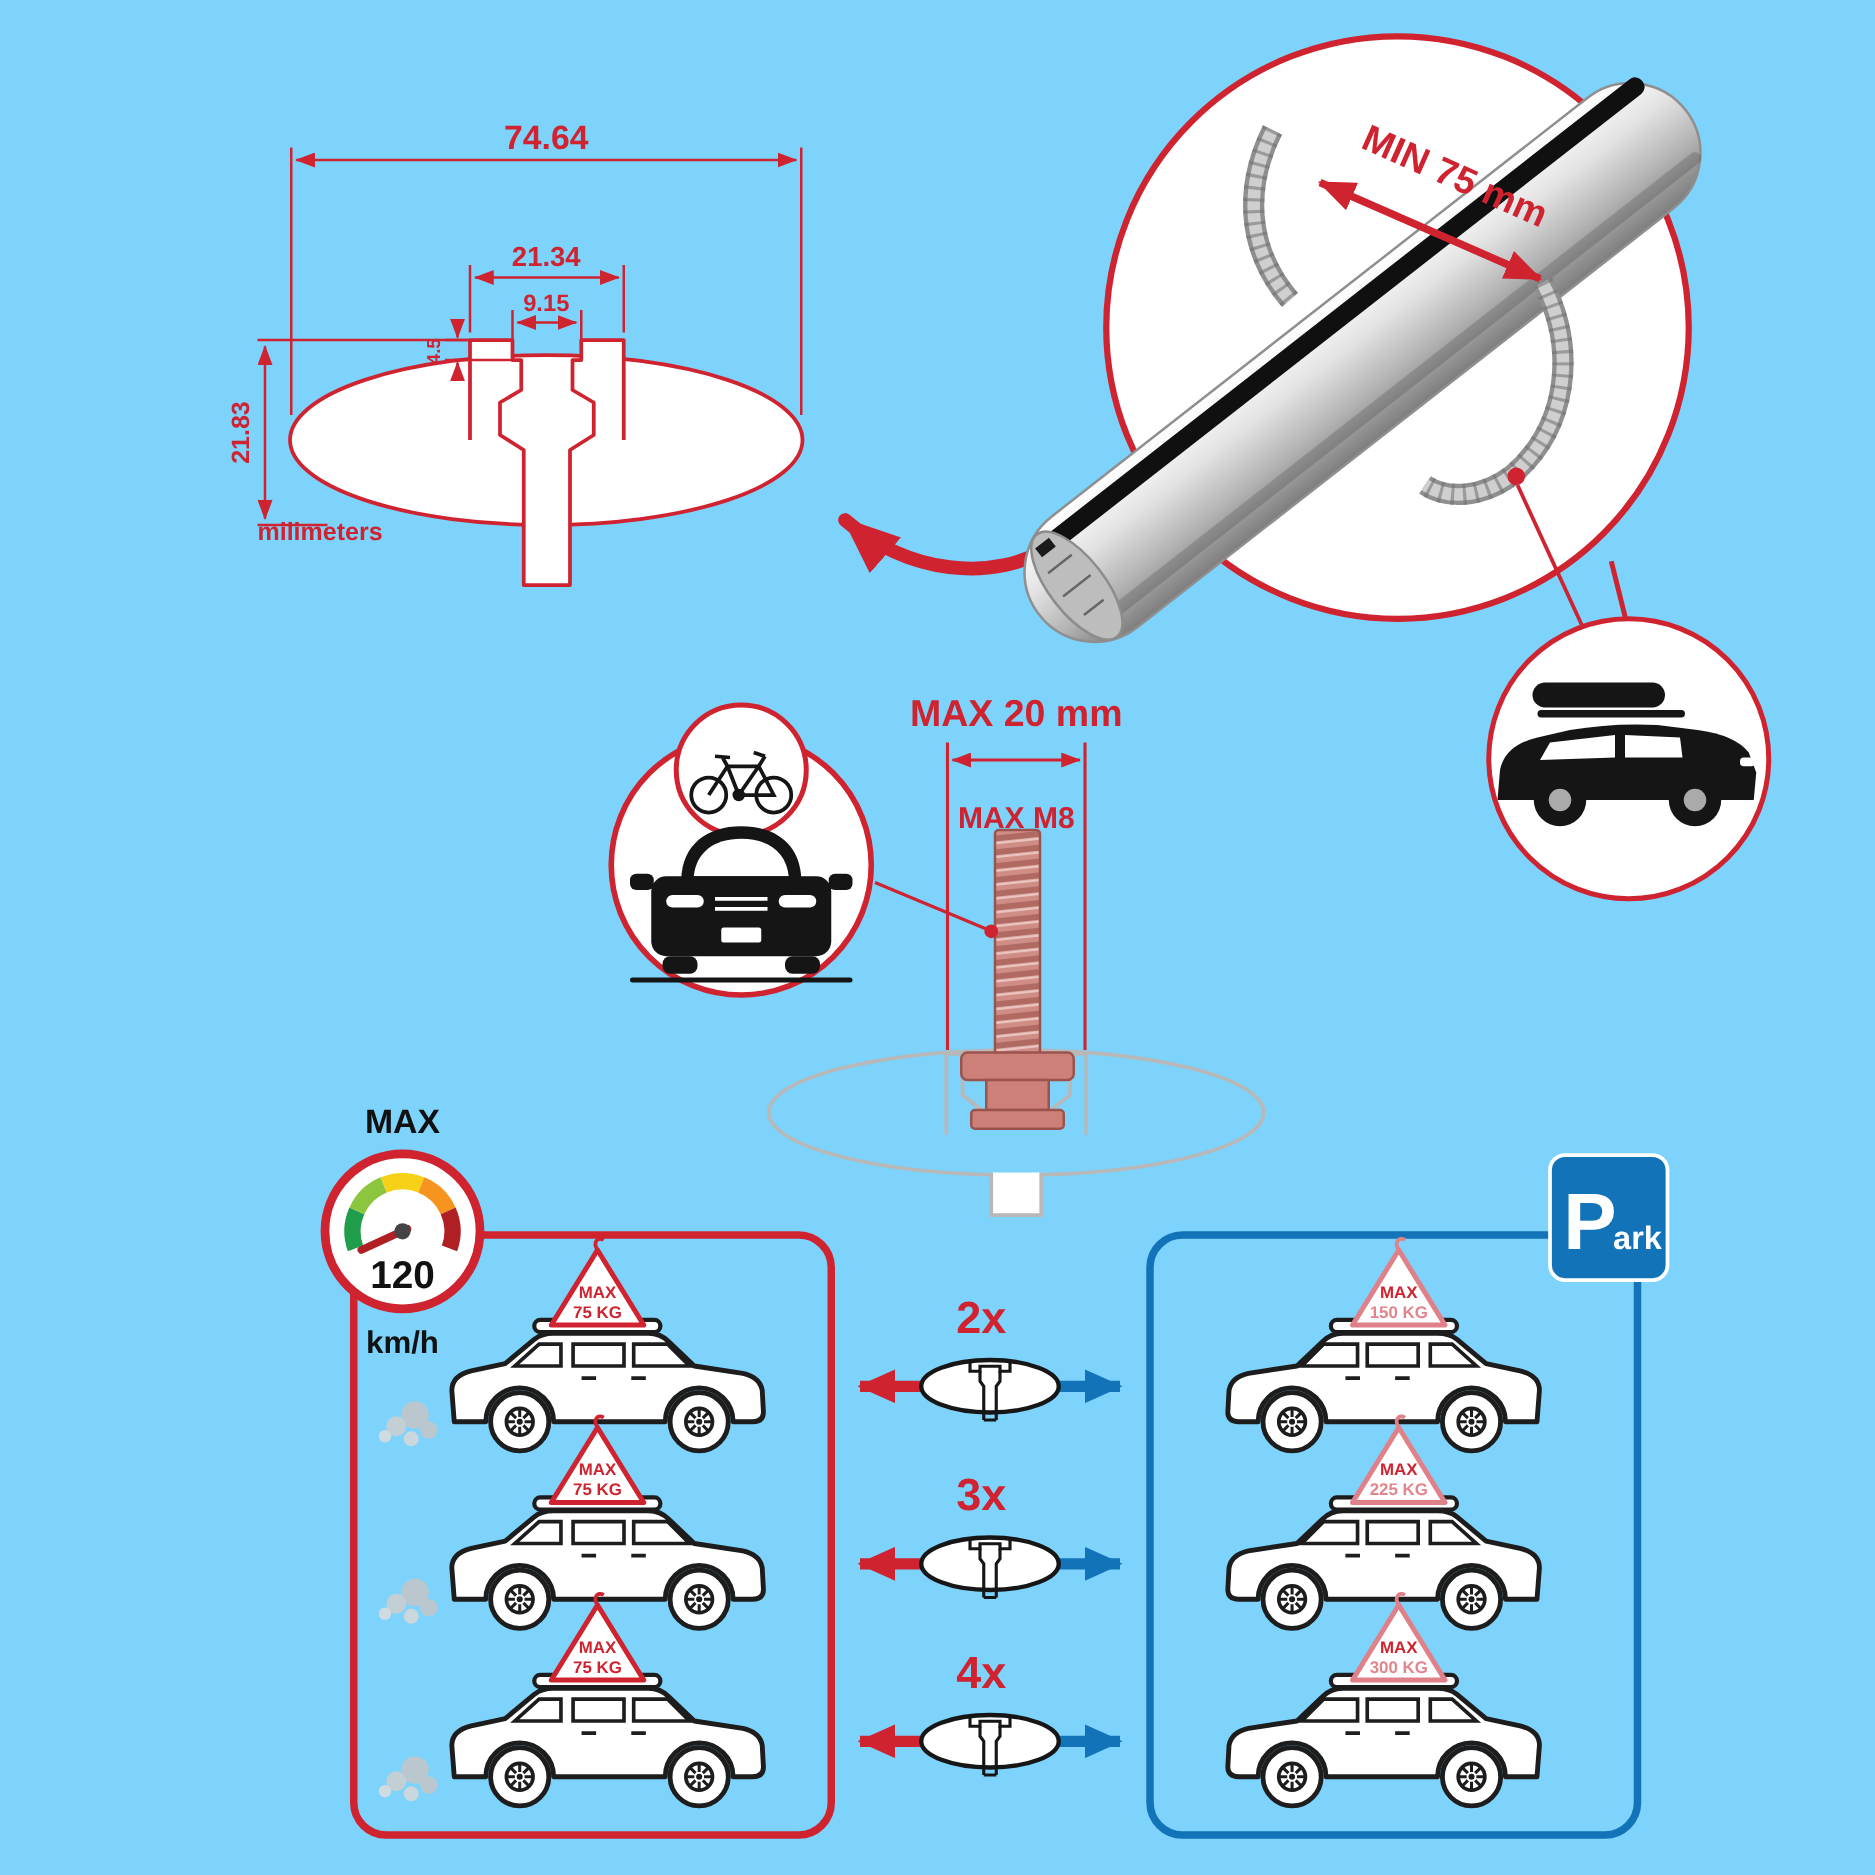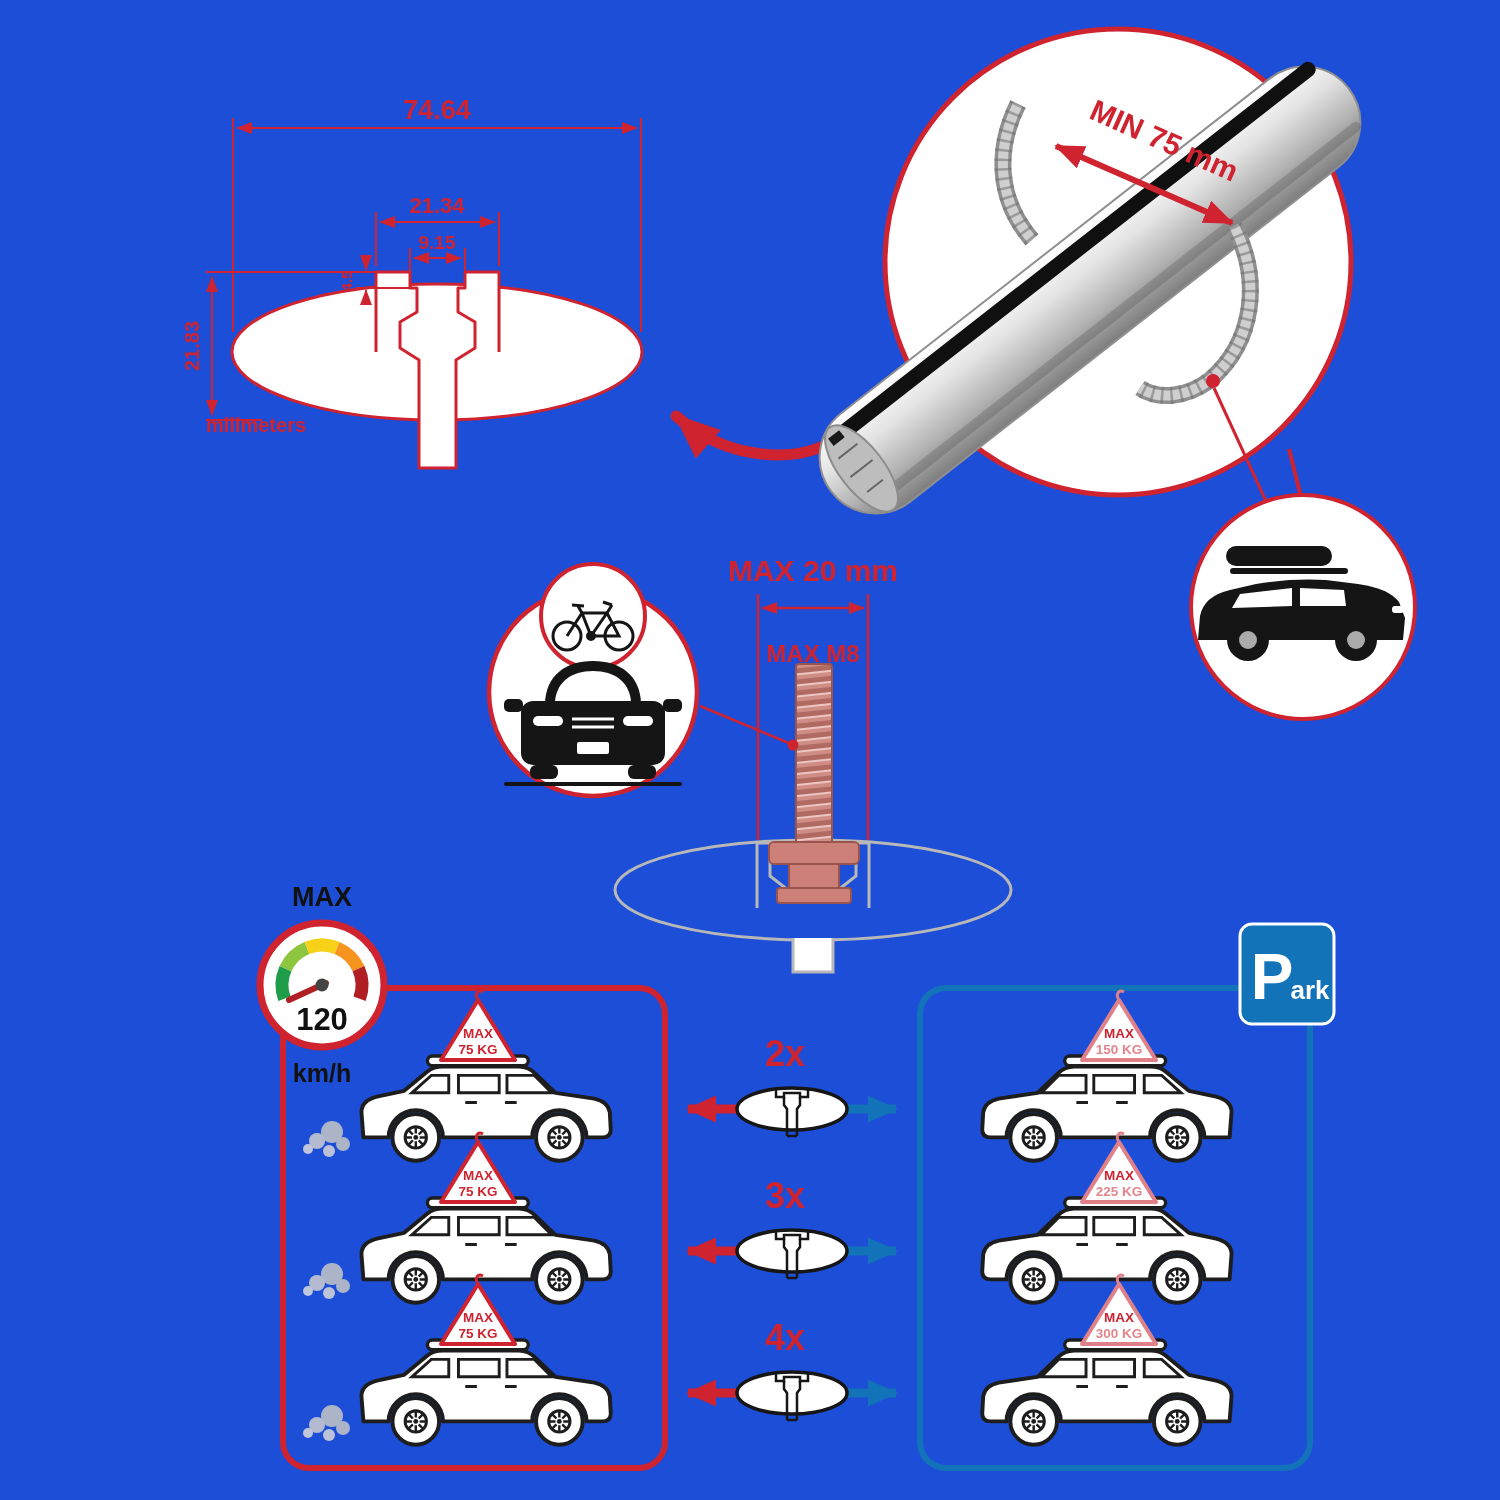--- a/index.html
+++ b/index.html
@@ -1,16 +1,16 @@
 <!DOCTYPE html>
 <html><head>
 <meta charset="utf-8">
 <style>
   html,body{margin:0;padding:0;background:#ffffff;}
-  .canvas{position:relative;width:1500px;height:1500px;background:#1d4ed8;overflow:hidden;
+  .canvas{position:relative;width:1500px;height:1500px;background:#7dd3fc;overflow:hidden;
           font-family:"Liberation Sans", sans-serif;}
   svg{display:block;}
   text{font-family:"Liberation Sans", sans-serif;}
   .t-red{fill:#cf2330;font-weight:bold;}
   .t-blk{fill:#111111;font-weight:bold;}
   .t-white{fill:#ffffff;font-weight:bold;}
   .t-pink{fill:#e2858d;font-weight:bold;}
   .flagRed{stroke:#cf2330;}
   .flagPink{stroke:#e08089;}
 </style>

